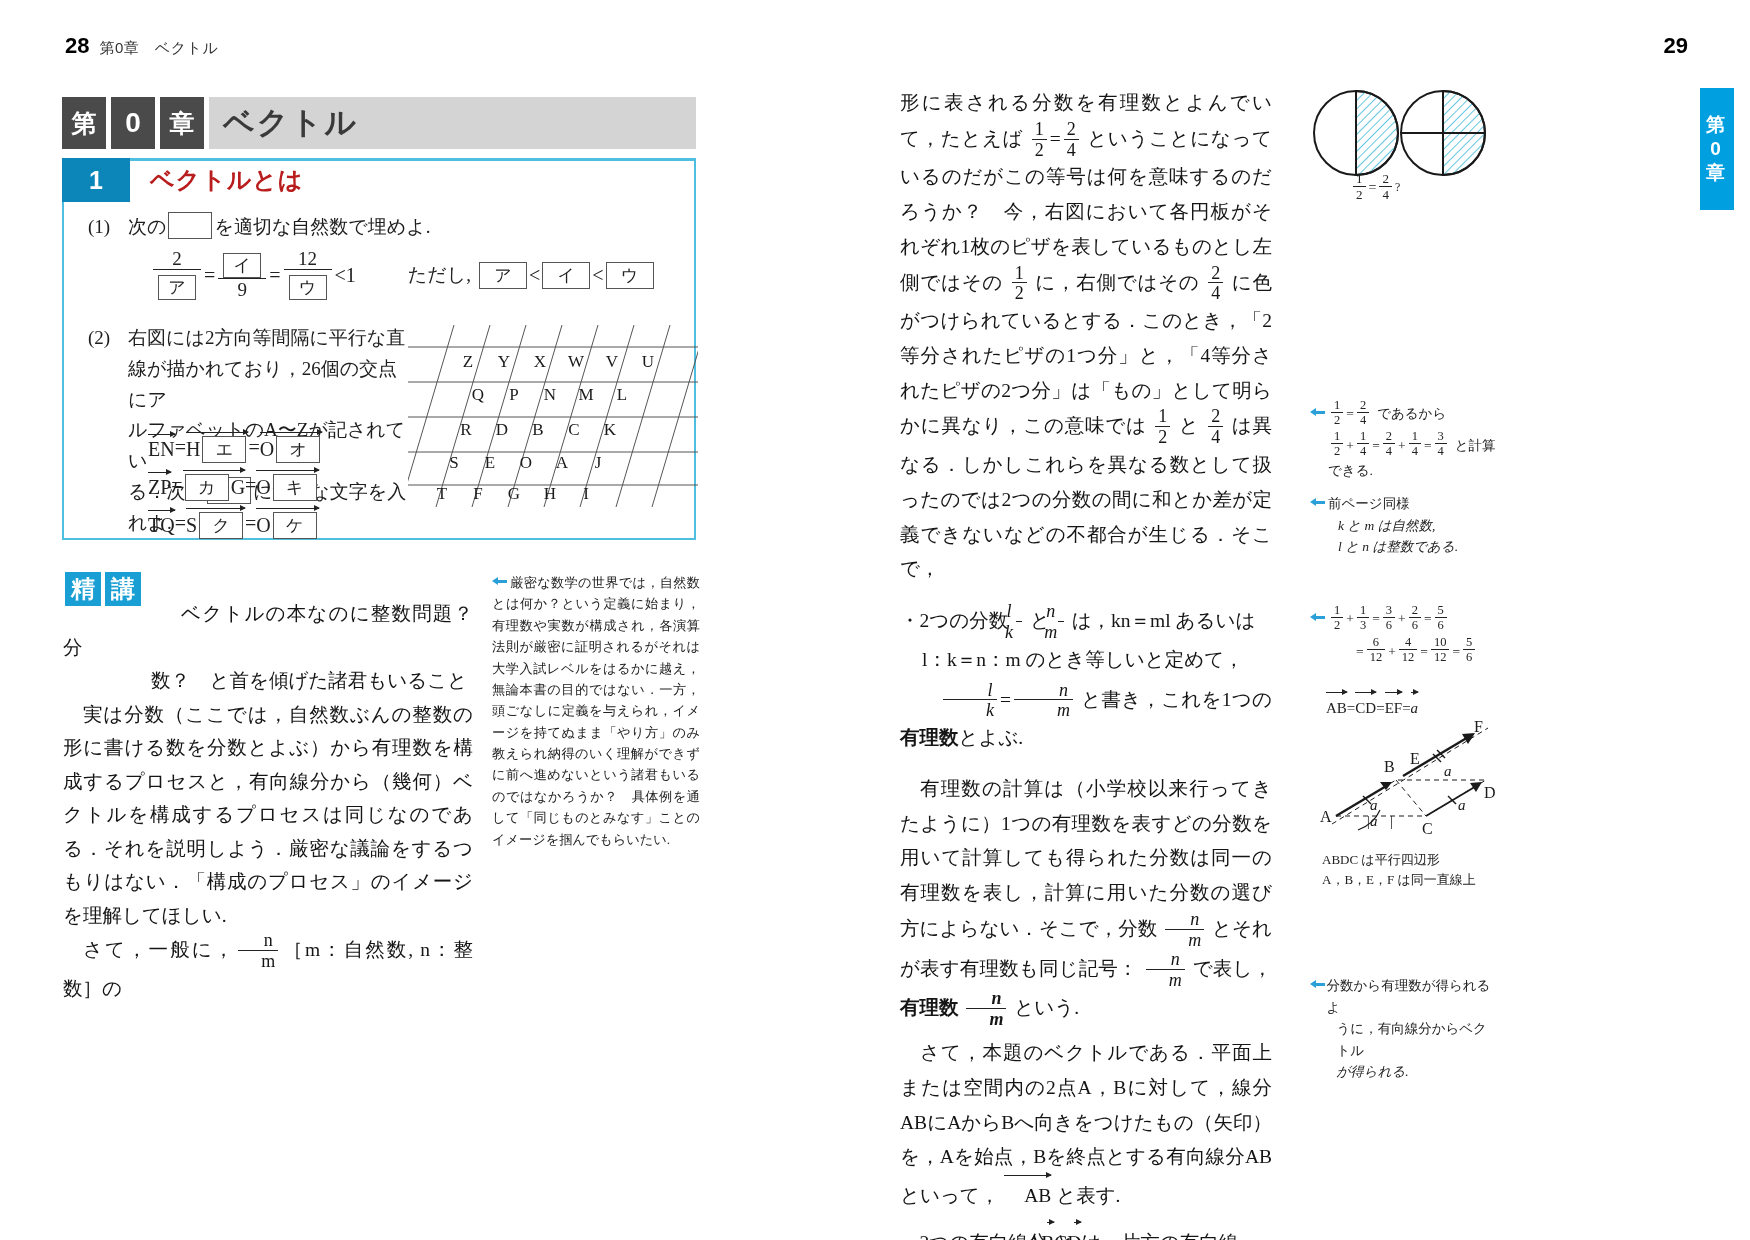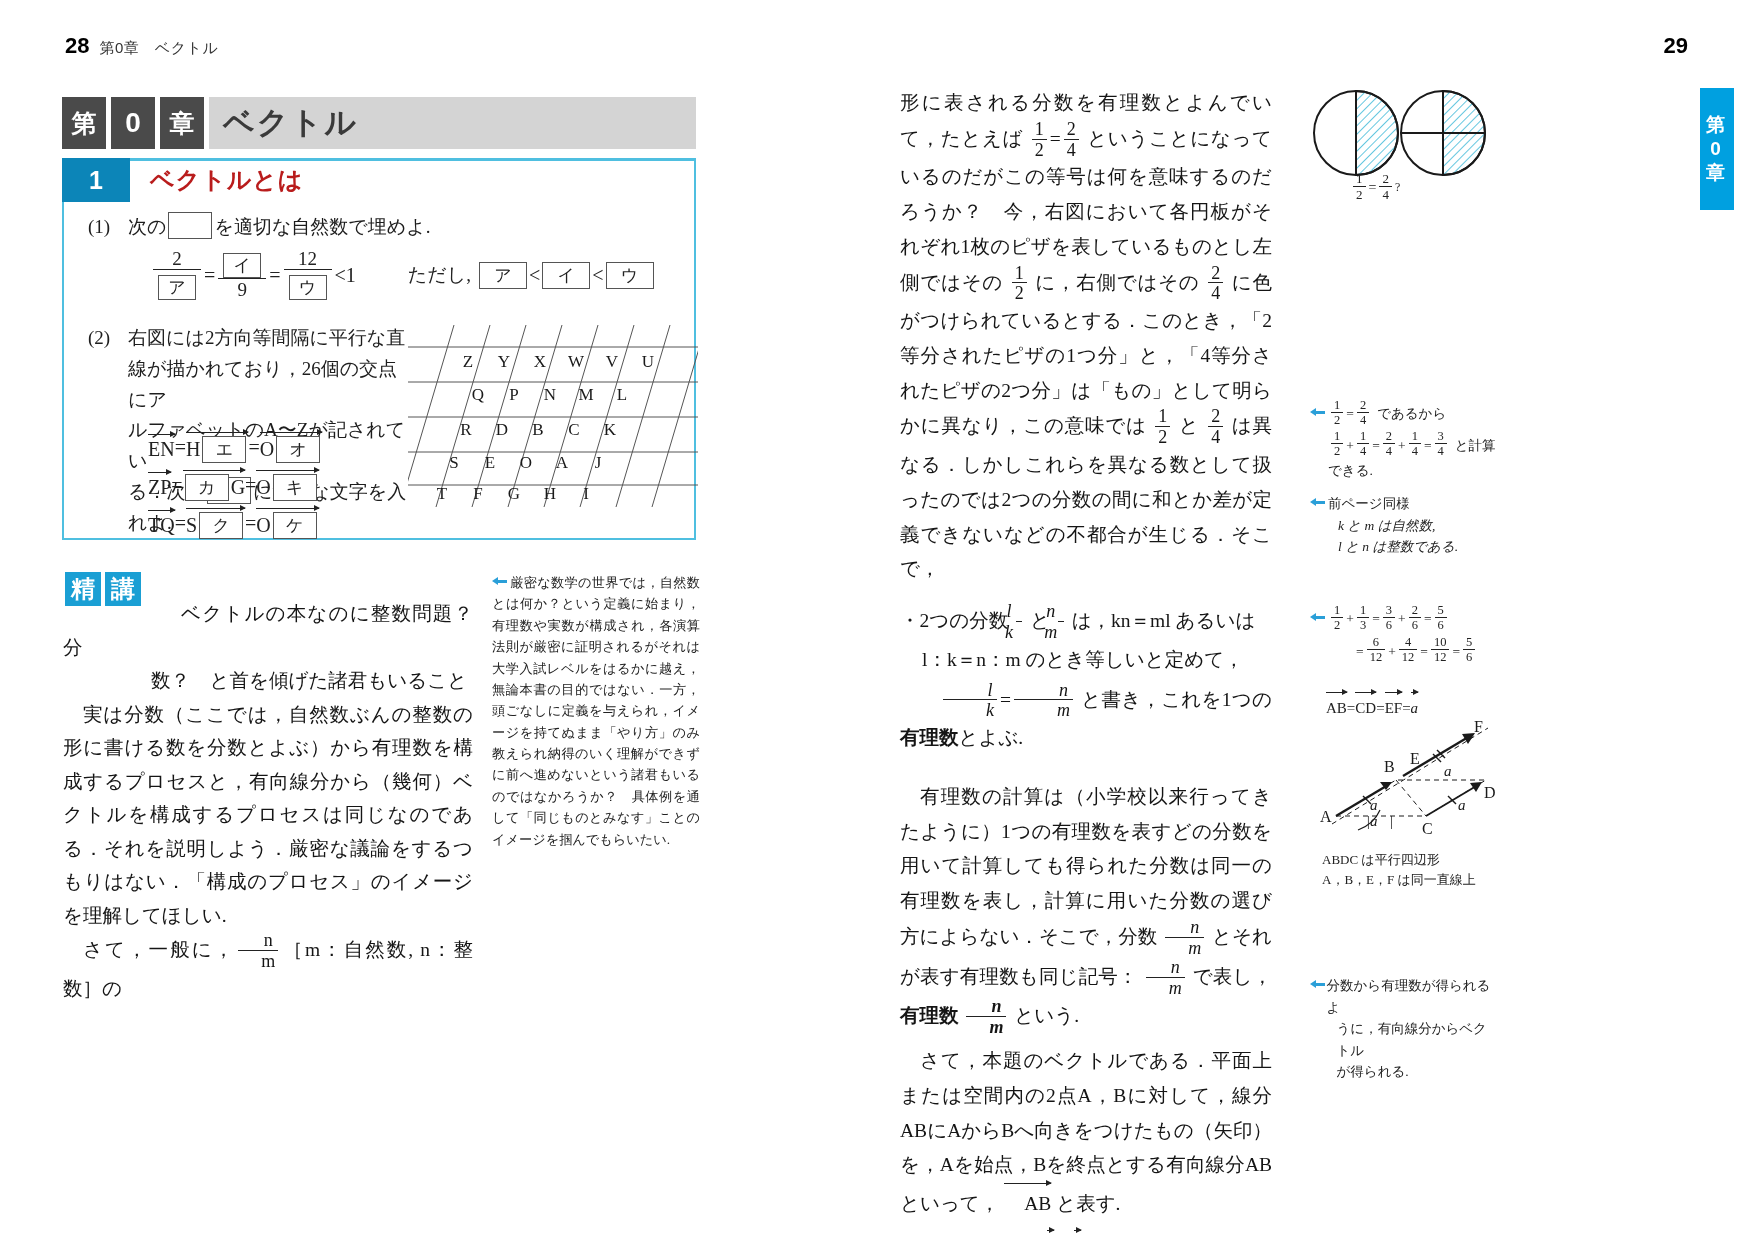--- a/index.html
+++ b/index.html
@@ -291,21 +291,21 @@
       <span class="frac"><span class="n"><i>l</i></span><span class="d"><i>k</i></span></span>
       <span>と</span>
       <span class="frac"><span class="n"><i>n</i></span><span class="d"><i>m</i></span></span>
       <span>は，kn＝ml あるいは</span>
     </p>
     <p style="text-indent:22px;">l：k＝n：m のとき等しいと定めて，</p>
     <p style="text-indent:40px;margin-top:4px;">
       <span class="frac"><span class="n"><i>l</i></span><span class="d"><i>k</i></span></span>=<span class="frac"><span class="n"><i>n</i></span><span class="d"><i>m</i></span></span>
       <span>と書き，これを1つの</span><b>有理数</b><span>とよぶ.</span>
     </p>
-    <p style="text-indent:20px;margin-top:24px;">
+    <p style="text-indent:20px;margin-top:16px;">
       <span>有理数の計算は（小学校以来行ってきたように）1つの有理数を表すどの分数を用いて計算しても得られた分数は同一の有理数を表し，計算に用いた分数の選び方によらない．そこで，分数</span>
       <span class="frac"><span class="n"><i>n</i></span><span class="d"><i>m</i></span></span>
       <span>とそれが表す有理数も同じ記号：</span>
       <span class="frac"><span class="n"><i>n</i></span><span class="d"><i>m</i></span></span>
       <span>で表し，</span><b>有理数</b>
       <span class="frac" style="font-weight:bold;"><span class="n"><i>n</i></span><span class="d"><i>m</i></span></span>
       <span>という.</span>
     </p>
     <p style="text-indent:20px;margin-top:6px;">
       <span>さて，本題のベクトルである．平面上または空間内の2点A，Bに対して，線分ABにAからBへ向きをつけたもの（矢印）を，Aを始点，Bを終点とする有向線分ABといって，</span>
@@ -503,21 +503,21 @@
       <div>A，B，E，F は同一直線上</div>
     </div>
   </div>
 
   <div class="mnote" style="left:1310px;top:975px;position:absolute;">
     <div style="display:flex;align-items:flex-start;">
       <span class="arrow" style="margin-top:5px;"></span>
       <div>
         <div>分数から有理数が得られるよ</div>
         <div style="padding-left:10px;">うに，有向線分からベクトル</div>
-        <div style="padding-left:10px;">が得られる.</div>
+        <div style="padding-left:10px;font-style:italic;">が得られる.</div>
       </div>
     </div>
   </div>
 
   <div id="chapter-tab">
     <span>第</span>
     <span>0</span>
     <span>章</span>
   </div>
 

